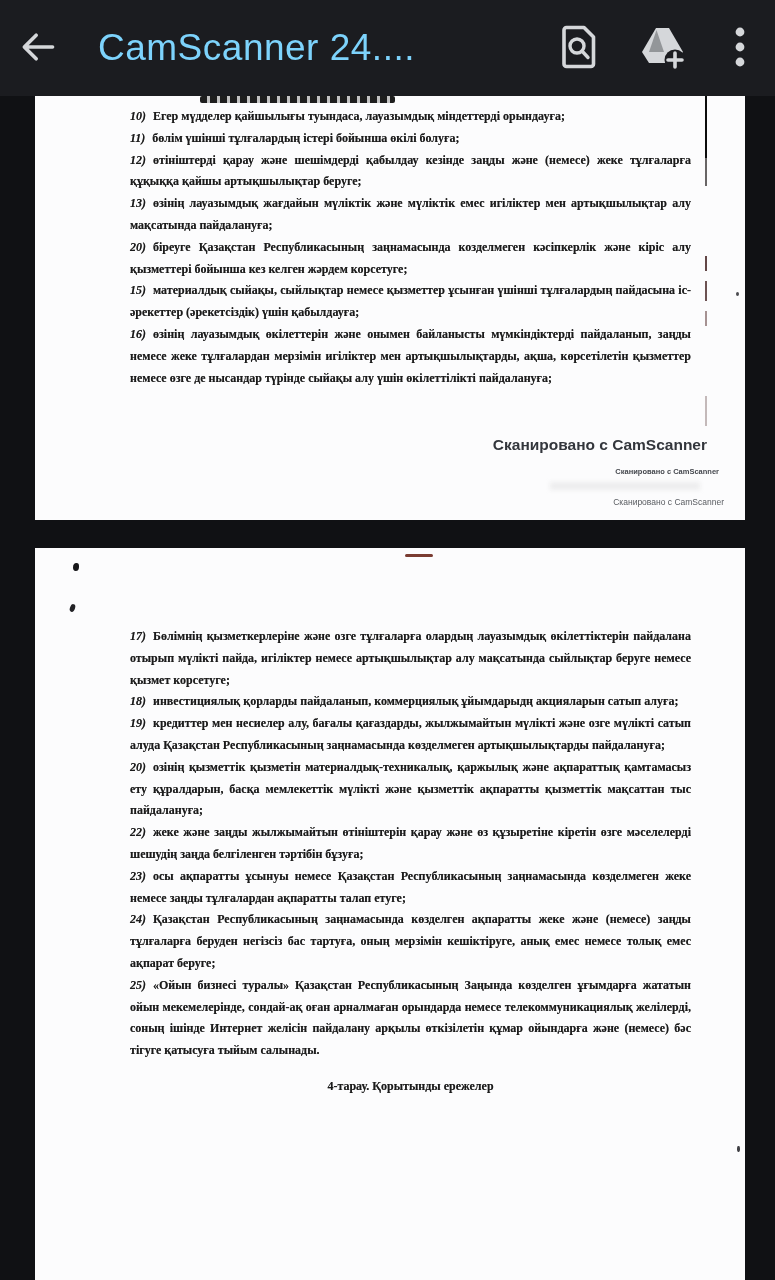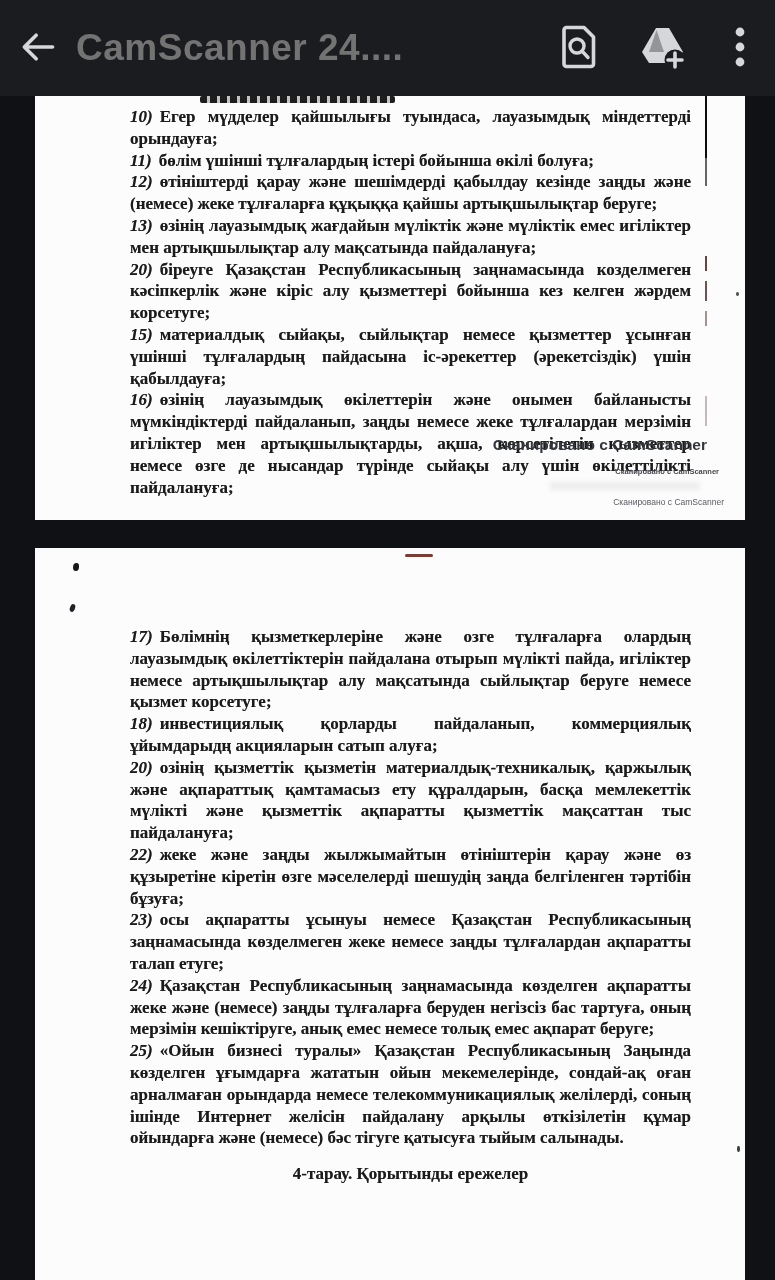--- a/index.html
+++ b/index.html
@@ -16,40 +16,40 @@
     position:absolute;left:0;top:0;width:775px;height:96px;
     background:#1b1c20;
     display:flex;align-items:center;
   }
   .iconbtn{
     background:none;border:none;padding:0;margin:0;cursor:pointer;
     display:flex;align-items:center;justify-content:center;
   }
   .back{width:76px;height:96px;}
   .title{
-    color:#737373;font-size:37px;font-weight:700;
+    color:#7dd3fc;font-size:37px;font-weight:400;
     max-width:400px;white-space:nowrap;overflow:hidden;
-    letter-spacing:.5px;
+    margin-left:22px;letter-spacing:.5px;
   }
   .appbar-right{margin-left:auto;display:flex;align-items:center;gap:0;}
   .abtn{width:84px;height:96px;}
   .abtn:last-child{width:70px;}
 
   
   .viewport{position:absolute;left:0;top:96px;width:775px;height:1184px;}
   .page{
     position:absolute;left:35px;width:710px;background:#fcfcfd;
   }
   .page1{top:0;height:424px;}
   .page2{top:452px;height:760px;}
 
   .textblock{
     position:absolute;left:95px;width:561px;
     font-family:"Liberation Serif", serif;
-    font-weight:bold;font-size:17px;line-height:21.8px;
+    font-weight:bold;font-size:12px;line-height:21.8px;
     color:#1b1b1b;text-align:justify;
     text-shadow:0 0 .4px rgba(20,20,20,.55);
   }
   .textblock p{margin:0;}
   .num{font-style:italic;margin-right:7px;}
   .doc-heading{
     text-align:center;font-weight:bold;margin:14px 0 21px 0 !important;
   }
 
   
@@ -163,20 +163,21 @@
     <div class="speck2"></div>
     <div class="speck4"></div>
 
     <div class="textblock" style="top:78px;">
       <div>
 
           <p class="item"><span class="num">17)</span><span>Бөлімнің қызметкерлеріне және озге тұлғаларға олардың лауазымдық өкілеттіктерін пайдалана отырып мүлікті пайда, игіліктер немесе артықшылықтар алу мақсатында сыйлықтар беруге немесе қызмет корсетуге;</span></p>
 
           <p class="item"><span class="num">18)</span><span>инвестициялық қорларды пайдаланып, коммерциялық ұйымдарыдң акцияларын сатып алуға;</span></p>
 
+          <p class="item"><span class="num">19)</span><span>кредиттер мен несиелер алу, бағалы қағаздарды, жылжымайтын мүлікті және озге мүлікті сатып алуда Қазақстан Республикасының заңнамасында көзделмеген артықшылықтарды пайдалануға;</span></p>
 
           <p class="item"><span class="num">20)</span><span>озінің қызметтік қызметін материалдық-техникалық, қаржылық және ақпараттық қамтамасыз ету құралдарын, басқа мемлекеттік мүлікті және қызметтік ақпаратты қызметтік мақсаттан тыс пайдалануға;</span></p>
 
 
           <p class="item"><span class="num">22)</span><span>жеке және заңды жылжымайтын өтініштерін қарау және өз құзыретіне кіретін өзге мәселелерді шешудің заңда белгіленген тәртібін бұзуға;</span></p>
 
           <p class="item"><span class="num">23)</span><span>осы ақпаратты ұсынуы немесе Қазақстан Республикасының заңнамасында көзделмеген жеке немесе заңды тұлғалардан ақпаратты талап етуге;</span></p>
 
           <p class="item"><span class="num">24)</span><span>Қазақстан Республикасының заңнамасында көзделген ақпаратты жеке және (немесе) заңды тұлғаларға беруден негізсіз бас тартуға, оның мерзімін кешіктіруге, анық емес немесе толық емес ақпарат беруге;</span></p>
 

